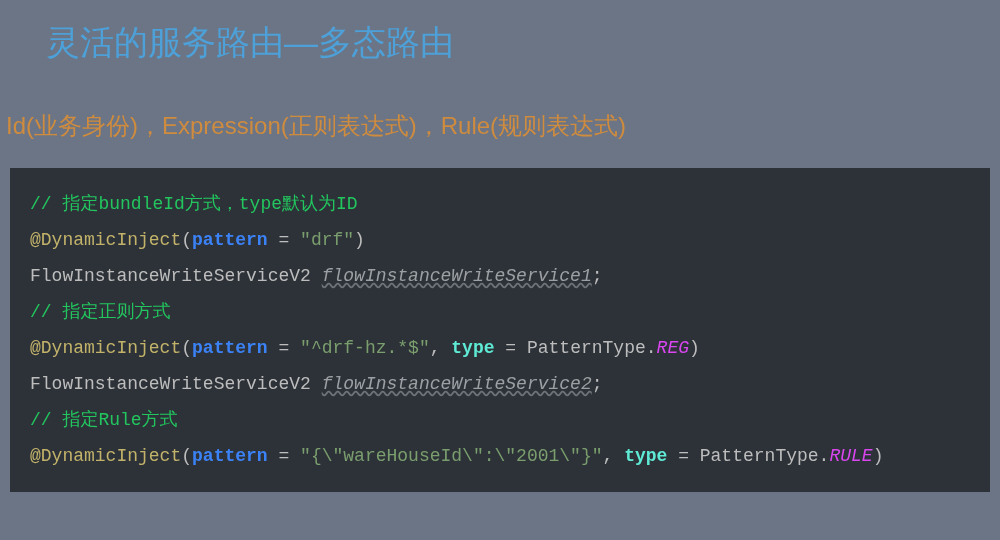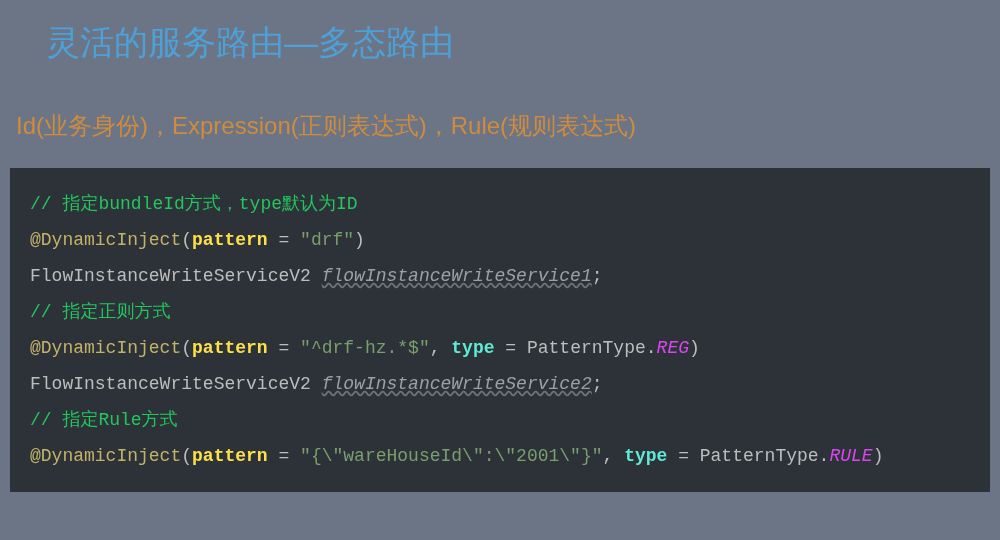--- a/index.html
+++ b/index.html
@@ -19,37 +19,37 @@
   .title {
     color: #4da0d8;
     font-size: 34px;
     font-weight: 400;
     padding: 20px 0 0 46px;
   }
   .subtitle {
     color: #cf8b3e;
     font-size: 24px;
     font-weight: 400;
-    padding: 44px 0 0 16px;
+    padding: 44px 0 0 6px;
   }
   .code-block {
     background: #2d3238;
     margin: 26px 10px 0 10px;
     padding: 18px 20px 18px 20px;
     font-family: "Consolas", "Menlo", "Courier New", monospace;
     font-size: 18px;
     line-height: 2.0;
     color: #bdbdbd;
     box-sizing: border-box;
   }
   .code-line { white-space: pre; }
   .comment { color: #22c55e; }
   .annotation { color: #c3b36a; }
   .punc { color: #bdbdbd; }
-  .param-name { color: #fde047; font-weight: bold; }
+  .param-name { color: #3b82f6; font-weight: bold; }
   .keyword-type { color: #5eead4; font-weight: bold; }
   .string { color: #7a9e6d; }
   .class-name { color: #bdbdbd; }
   .enum-const { color: #d946ef; font-style: italic; }
   .var-name {
     color: #9ca0a4;
     text-decoration-line: underline;
     text-decoration-style: wavy;
     text-decoration-color: #6d7378;
     font-style: italic;

